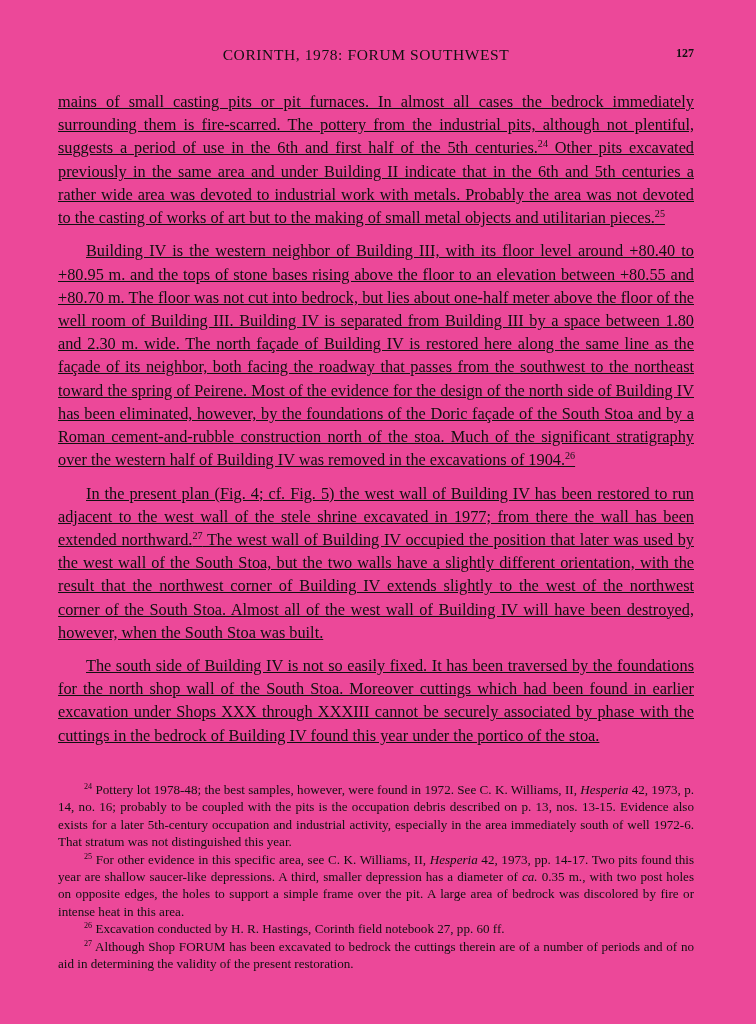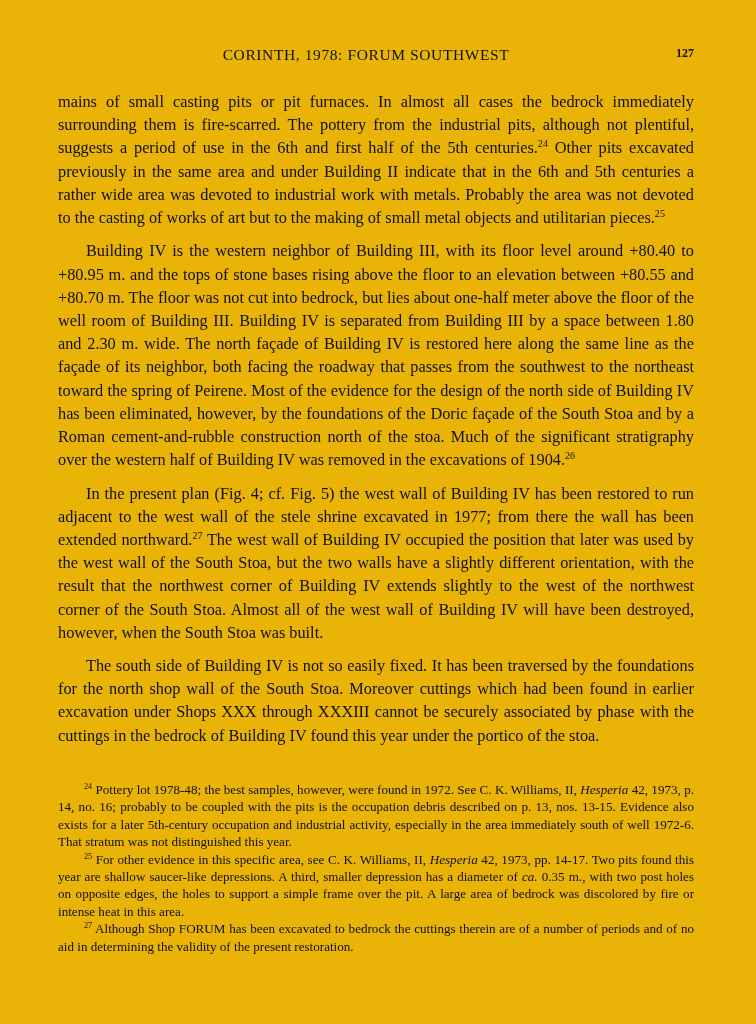--- a/index.html
+++ b/index.html
@@ -13,21 +13,21 @@
     font-family: "Liberation Serif", serif;
     color: #101010;
     overflow: hidden;
   }
   .page {
     position: relative;
     width: 756px;
     height: 1024px;
     box-sizing: border-box;
     padding: 46px 62px 20px 58px;
-    background: #eab308;
+    background: #ec4899;
   }
   .running-head {
     position: relative;
     height: 34px;
     margin-bottom: 6px;
   }
   .running-title {
     text-align: center;
     font-size: 15.5px;
     letter-spacing: 0.6px;
@@ -45,20 +45,21 @@
   .body-text {
     font-size: 16.3px;
     line-height: 1.425;
     text-align: justify;
     text-justify: inter-word;
     hyphens: manual;
   }
   .body-text p {
     margin: 10px 0 0 0;
     text-indent: 28px;
+    text-decoration: underline;
   }
   .body-text p.noindent {
     text-indent: 0;
   }
   sup {
     font-size: 0.62em;
     vertical-align: super;
     line-height: 0;
   }
   .notes {
@@ -85,16 +86,17 @@
   <div class="body-text" id="body-container">
       <p class="noindent"><span>mains of small casting pits or pit furnaces.  In almost all cases the bedrock immediately surrounding them is fire-scarred.  The pottery from the industrial pits, although not plentiful, suggests a period of use in the 6th and first half of the 5th centuries.</span><sup>24</sup><span> Other pits excavated previously in the same area and under Building II indicate that in the 6th and 5th centuries a rather wide area was devoted to industrial work with metals.  Probably the area was not devoted to the casting of works of art but to the making of small metal objects and utilitarian pieces.</span><sup>25</sup></p>
       <p><span>Building IV is the western neighbor of Building III, with its floor level around +80.40 to +80.95 m. and the tops of stone bases rising above the floor to an elevation between +80.55 and +80.70 m.  The floor was not cut into bedrock, but lies about one-half meter above the floor of the well room of Building III.  Building IV is separated from Building III by a space between 1.80 and 2.30 m. wide.  The north façade of Building IV is restored here along the same line as the façade of its neighbor, both facing the roadway that passes from the southwest to the northeast toward the spring of Peirene.  Most of the evidence for the design of the north side of Building IV has been eliminated, however, by the foundations of the Doric façade of the South Stoa and by a Roman cement-and-rubble construction north of the stoa.  Much of the significant stratigraphy over the western half of Building IV was removed in the excavations of 1904.</span><sup>26</sup></p>
       <p><span>In the present plan (Fig. 4; cf. Fig. 5) the west wall of Building IV has been restored to run adjacent to the west wall of the stele shrine excavated in 1977; from there the wall has been extended northward.</span><sup>27</sup><span>  The west wall of Building IV occupied the position that later was used by the west wall of the South Stoa, but the two walls have a slightly different orientation, with the result that the northwest corner of Building IV extends slightly to the west of the northwest corner of the South Stoa. Almost all of the west wall of Building IV will have been destroyed, however, when the South Stoa was built.</span></p>
       <p><span>The south side of Building IV is not so easily fixed.  It has been traversed by the foundations for the north shop wall of the South Stoa.  Moreover cuttings which had been found in earlier excavation under Shops XXX through XXXIII cannot be securely associated by phase with the cuttings in the bedrock of Building IV found this year under the portico of the stoa.</span></p>
     </div>
 
   <div class="notes" id="notes-container">
       <p><sup>24</sup><span> Pottery lot 1978-48; the best samples, however, were found in 1972.  See C. K. Williams, II, </span><span style="font-style: italic;">Hesperia</span><span> 42, 1973, p. 14, no. 16; probably to be coupled with the pits is the occupation debris described on p. 13, nos. 13-15.  Evidence also exists for a later 5th-century occupation and industrial activity, especially in the area immediately south of well 1972-6.  That stratum was not distinguished this year.</span></p>
       <p><sup>25</sup><span> For other evidence in this specific area, see C. K. Williams, II, </span><span style="font-style: italic;">Hesperia</span><span> 42, 1973, pp. 14-17.  Two pits found this year are shallow saucer-like depressions.  A third, smaller depression has a diameter of </span><span style="font-style: italic;">ca.</span><span> 0.35 m., with two post holes on opposite edges, the holes to support a simple frame over the pit.  A large area of bedrock was discolored by fire or intense heat in this area.</span></p>
+      <p><sup>26</sup><span> Excavation conducted by H. R. Hastings, Corinth field notebook 27, pp. 60 ff.</span></p>
       <p><sup>27</sup><span> Although Shop FORUM has been excavated to bedrock the cuttings therein are of a number of periods and of no aid in determining the validity of the present restoration.</span></p>
     </div>
 
 </div>
 
 </body></html>

